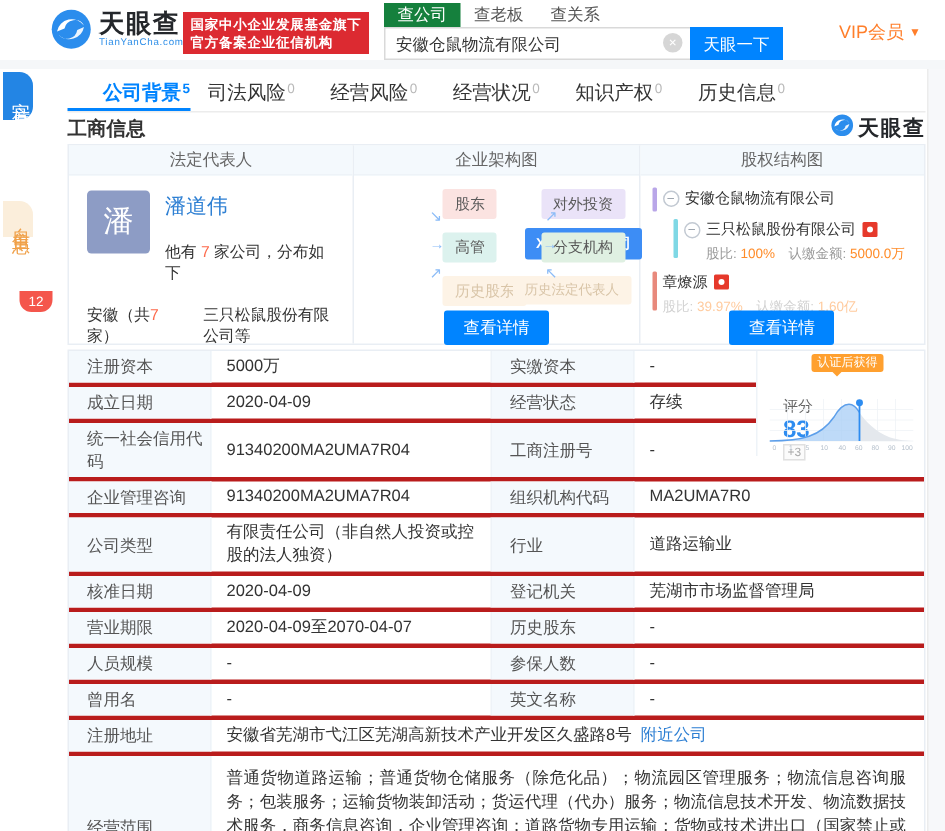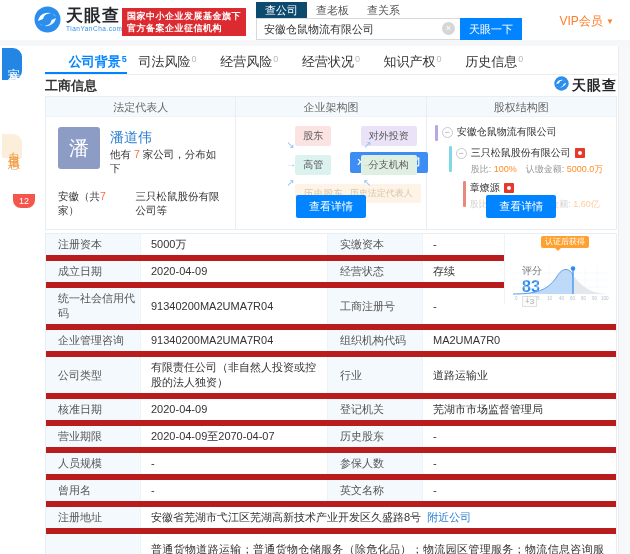--- a/index.html
+++ b/index.html
@@ -15,21 +15,21 @@
   .logo svg { display:block; }
   .logo-txt { margin-left:5px; }
   .logo-title { font-size:17px; font-weight:bold; color:#24272b; letter-spacing:1px; line-height:18px; }
   .logo-sub { font-size:6.5px; color:#2f8fe8; letter-spacing:.5px; }
 
   .gov-badge { position:absolute; left:122px; top:8px; background:#dc2a31; color:#fff; font-size:9px; line-height:12px; font-weight:bold; padding:2px 5px; letter-spacing:.5px; }
 
   .search { position:absolute; left:256px; top:2px; width:266px; }
   .search-tabs { display:flex; font-size:11px; height:16px; }
   .search-tab { padding:0 9px; line-height:16px; color:#555; cursor:pointer; }
-  .search-tab.active { background:#0c4a6e; color:#fff; }
+  .search-tab.active { background:#15803d; color:#fff; }
   .search-row { display:flex; margin-top:0; }
   .search-input-wrap { position:relative; width:204px; }
   .search-input { width:204px; height:22px; border:1px solid #d9d9d9; border-right:none; font-size:11px; padding:0 20px 0 7px; color:#333; outline:none; font-family:inherit; }
   .clear-ic { position:absolute; right:5px; top:4px; width:13px; height:13px; border-radius:50%; background:#d6d6d6; color:#fff; font-size:9px; line-height:13px; text-align:center; cursor:pointer; }
   .search-btn { width:62px; height:22px; background:#0084ff; color:#fff; border:none; font-size:11px; cursor:pointer; font-family:inherit; }
 
   .vip { position:absolute; right:16px; top:13px; color:#ff7e2a; font-size:12px; cursor:pointer; }
   .vip .caret { font-size:8px; vertical-align:1px; }
 
   
@@ -50,29 +50,29 @@
   .section-head { height:21px; display:flex; align-items:center; justify-content:space-between; }
   .section-title { font-size:13px; font-weight:bold; color:#333; }
   .watermark { display:flex; align-items:center; }
   .watermark-title { font-size:14px; font-weight:bold; color:#24272b; margin-left:3px; letter-spacing:1px; }
 
   
   .cards { height:134px; border:1px solid #e9eef4; display:flex; background:#fff; }
   .card { flex:1; border-right:1px solid #e9eef4; position:relative; }
   .card:last-child { border-right:none; }
   .card-head { height:20px; background:#f4f9fd; color:#666; font-size:11px; line-height:20px; text-align:center; border-bottom:1px solid #eef3f8; }
-  .btn-detail { position:absolute; bottom:12px; left:50%; transform:translateX(-50%); background:#0084ff; color:#fff; border:none; font-size:11px; padding:4px 13px; border-radius:2px; cursor:pointer; white-space:nowrap; font-family:inherit; }
+  .btn-detail { position:absolute; bottom:0; left:50%; transform:translateX(-50%); background:#0084ff; color:#fff; border:none; font-size:11px; padding:4px 13px; border-radius:2px; cursor:pointer; white-space:nowrap; font-family:inherit; }
 
   
   .rep-body { padding:10px 10px 0 12px; }
   .rep-top { display:flex; }
   .avatar { width:42px; height:42px; background:#8d9cc5; border-radius:3px; color:#fff; font-size:20px; line-height:42px; text-align:center; flex-shrink:0; }
   .rep-info { margin-left:10px; padding-top:2px; }
   .rep-name { color:#2d7fd3; font-size:14px; cursor:pointer; }
-  .rep-desc { font-size:10.5px; color:#333; margin-top:1px; }
+  .rep-desc { font-size:10.5px; color:#333; margin-top:14px; }
   .num-orange { color:#fd6a4c; }
   .rep-region { display:flex; font-size:10.5px; color:#333; margin-top:14px; }
   .rep-region .rr2 { margin-left:24px; }
 
   
   .org-body { position:relative; height:113px; font-size:10px; }
   .org-box { position:absolute; padding:3px 8px; border-radius:2px; color:#5a5a5a; white-space:nowrap;margin-left:48px; }
   .ob-shareholder { left:11px; top:9px; background:#fbe3e1; }
   .ob-exec { left:11px; top:38px; background:#dcf2ee; }
   .ob-hist-sh { left:11px; top:67px; background:#fdf3e6; color:#d9c5a8; }
@@ -91,26 +91,26 @@
   .bar-purple { background:#b9a6e8; height:16px; }
   .bar-cyan { background:#7fd8e5; height:26px; }
   .bar-red { background:#e8897c; height:26px; }
   .collapse-ic { width:11px; height:11px; border:1px solid #c2c9d2; border-radius:50%; color:#9aa3ad; font-size:9px; line-height:9px; text-align:center; flex-shrink:0; margin:2px 4px 0 0; cursor:pointer; }
   .eq-name { color:#333; display:flex; align-items:center; }
   .eq-logo { width:10px; height:10px; background:#e6392b; border-radius:1px; margin-left:4px; position:relative; flex-shrink:0; }
   .eq-logo::after { content:""; position:absolute; left:3px; top:3px; width:4px; height:4px; background:#fff; border-radius:50%; }
   .eq-line2 { color:#999; font-size:9px; margin-top:3px; }
   .eq-line2 .val { color:#ff8c29; }
   .eq-node.n2 { margin-left:14px; }
-  .eq-node.n3 { margin-left:28px; }
+  .eq-node.n3 { }
   .eq-node.n3 .eq-line2 { opacity:.45; }
 
   
   .info-table { margin-top:3px; border:1px solid #e9eef4; font-size:11px; position:relative; background:#fff; }
-  .trow { display:flex; border-bottom:6px solid #b91c1c; min-height:23px; }
+  .trow { display:flex; border-bottom:3px solid #b91c1c; min-height:23px; }
   .trow:last-child { border-bottom:none; }
   .tlabel { width:95px; background:#f4f9fd; color:#555; padding:3px 4px 3px 12px; display:flex; align-items:center; flex-shrink:0; border-right:1px solid #eef3f8; }
   .tval { padding:3px 10px; display:flex; align-items:center; color:#333; line-height:15px; }
   .tval1 { width:187px; border-right:1px solid #eef3f8; flex-shrink:0; }
   .tlabel2 { border-left:none; }
   .tval2 { flex:1; }
   .trow-tall { min-height:33px; }
   .tval-wide { flex:1; }
   .near-link { color:#2d7fd3; margin-left:6px; cursor:pointer; white-space:nowrap; }
   .scope-row { min-height:72px; }

